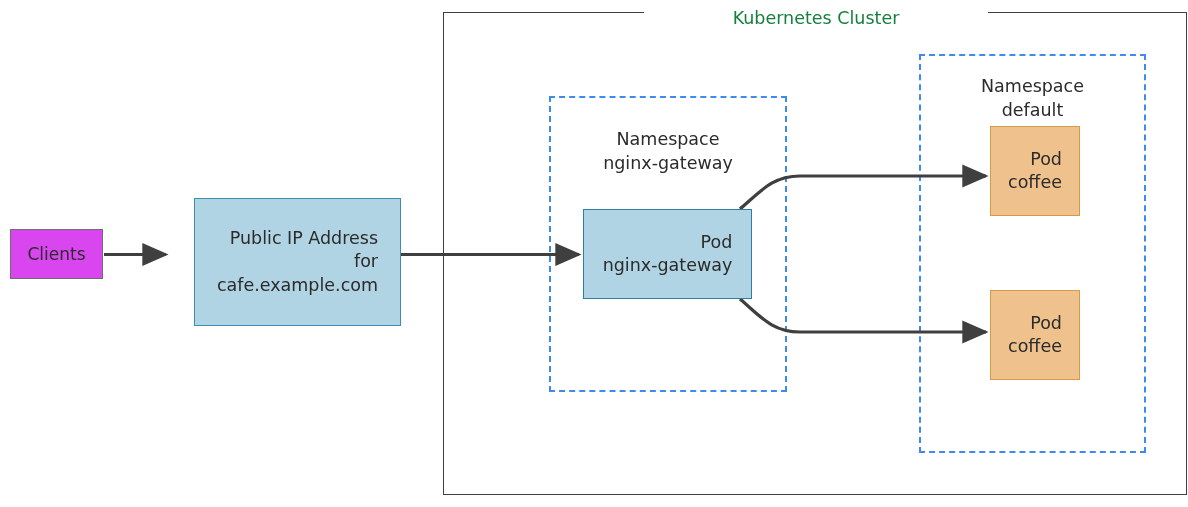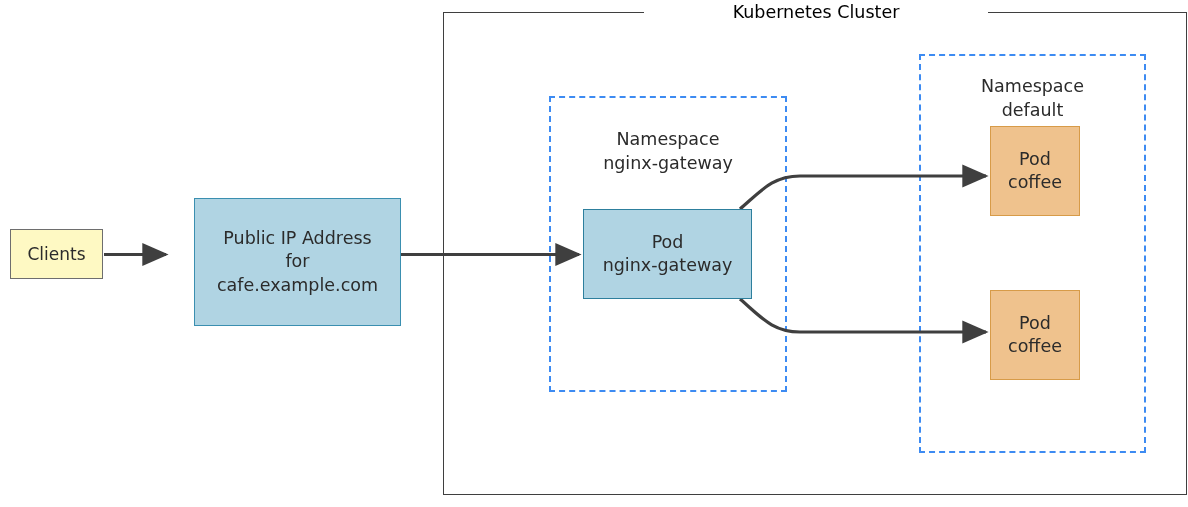--- a/index.html
+++ b/index.html
@@ -23,31 +23,31 @@
     top: 0;
     width: 1188px;
     height: 507px;
   }
   .node {
     position: absolute;
     box-sizing: border-box;
     display: flex;
     align-items: center;
     justify-content: center;
-    text-align: center;
+    text-align: right;
     line-height: 1.32;
     color: #2b2b2b;
     white-space: pre-line;
   }
   .node-clients {
     left: 10px;
     top: 229px;
     width: 93px;
     height: 50px;
-    background: #fef9c3;
+    background: #d946ef;
     border: 1.6px solid #6e6e6e;
     font-size: 17px;
   }
   .node-publicip {
     left: 170px;
     top: 198px;
     width: 207px;
     height: 128px;
     background: #b0d4e3;
     border: 1.4px solid #3a8fb0;
@@ -88,25 +88,25 @@
     top: 12px;
     width: 744px;
     height: 483px;
     box-sizing: border-box;
     border: 1.8px solid #3f3f3f;
     background: transparent;
   }
   .cluster-title {
     position: absolute;
     left: 644px;
-    top: 0;
+    top: 6px;
     width: 344px;
     text-align: center;
     font-size: 17.5px;
-    color: #000000;
+    color: #15803d;
     background: #ffffff;
     padding: 2px 6px;
     box-sizing: border-box;
   }
 
   .ns {
     position: absolute;
     box-sizing: border-box;
     border: 2px dashed #3d8bf2;
     background: transparent;

